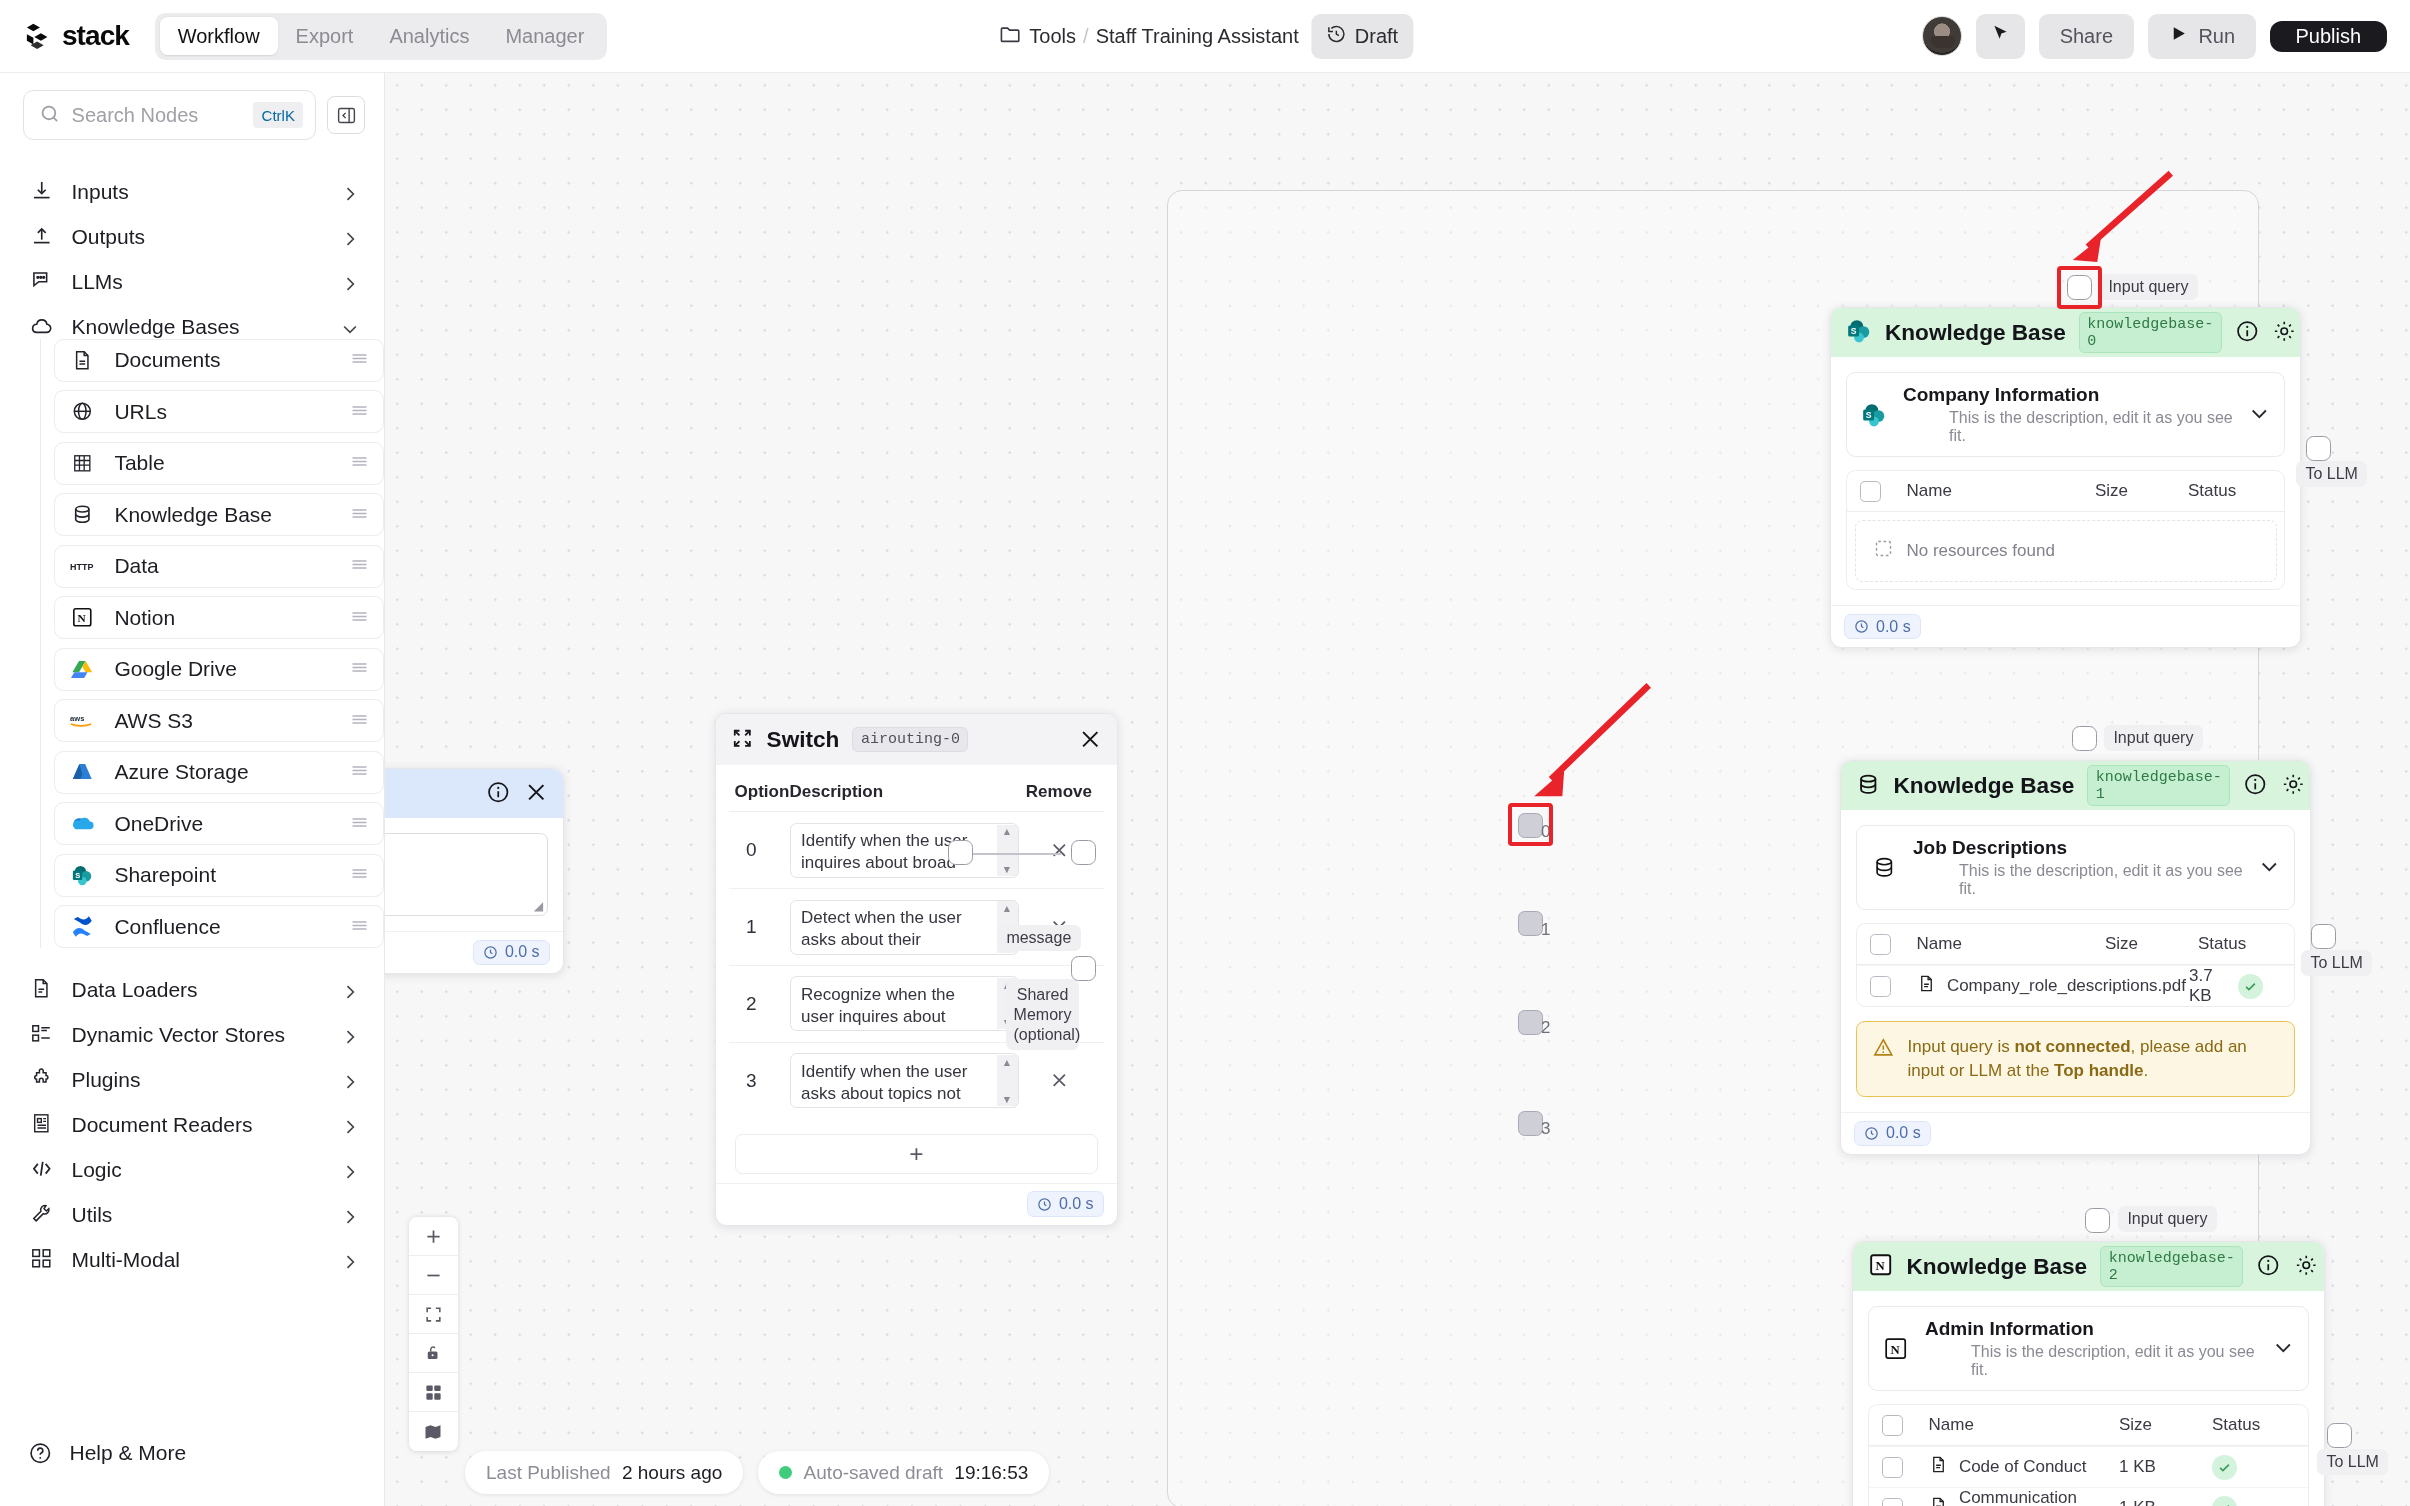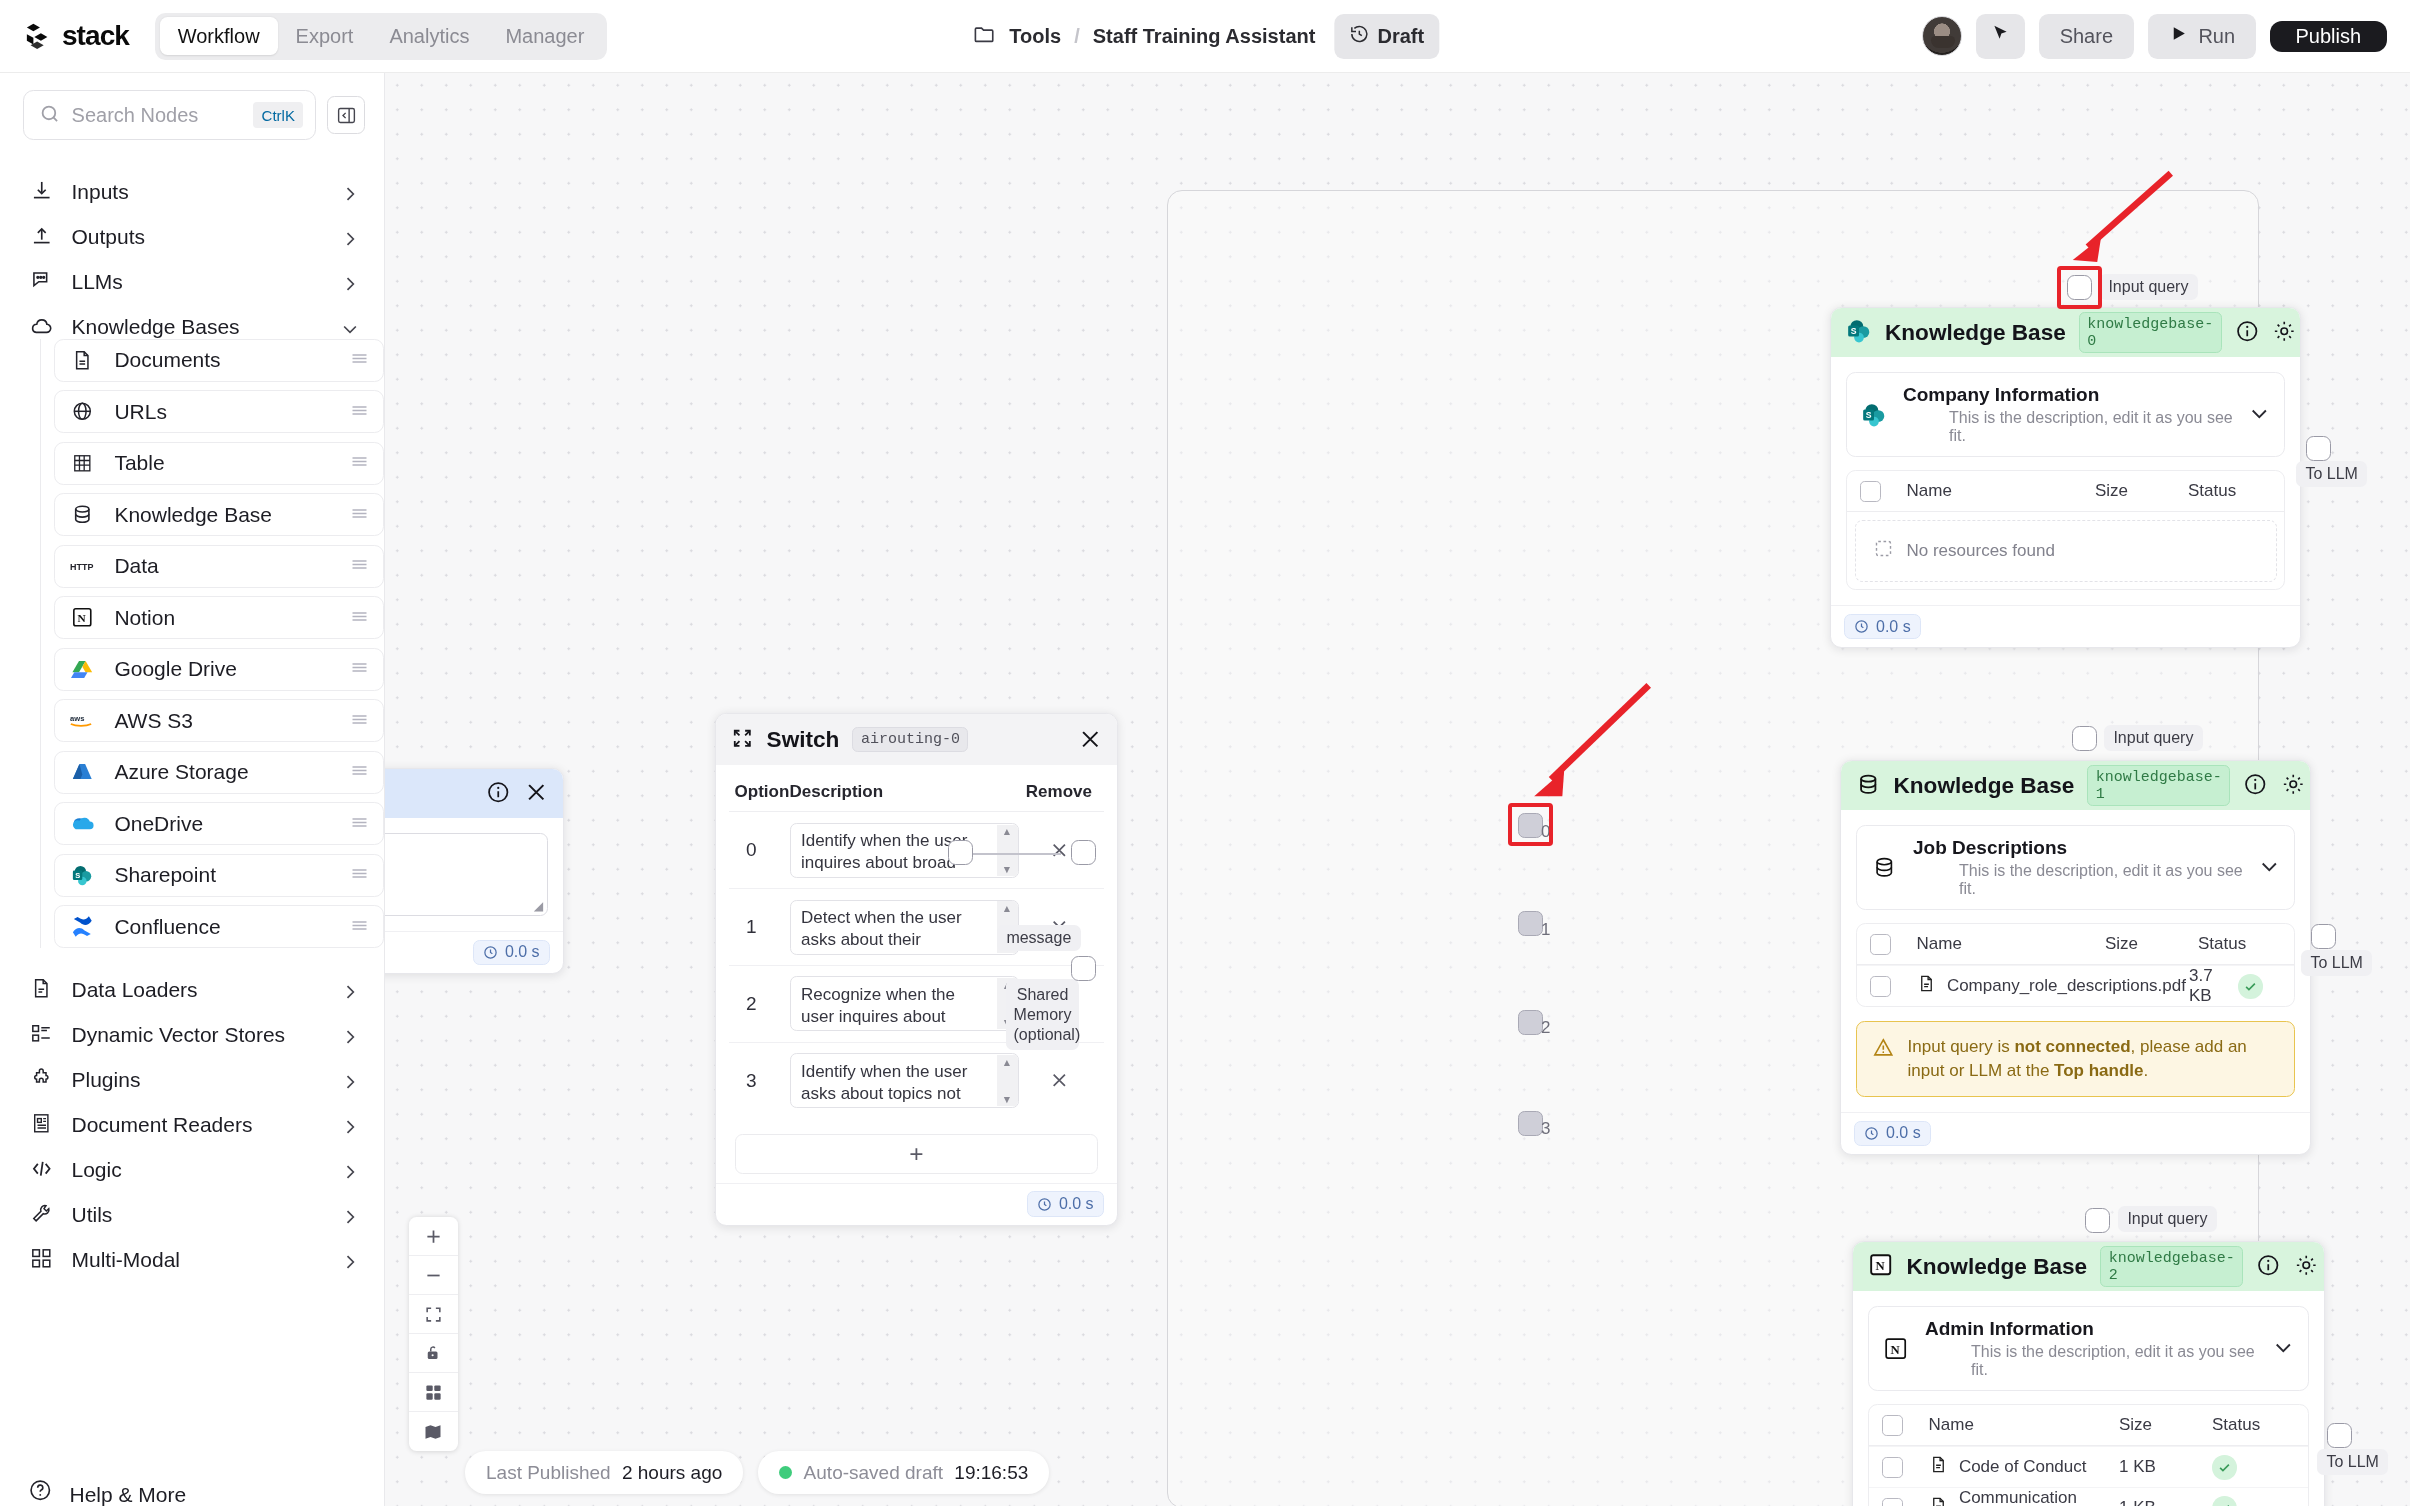--- a/index.html
+++ b/index.html
@@ -22,21 +22,21 @@
     background: #ececee; border-radius: 10.4px; padding: 4.7px; height: 47px;
   }
   .navtab {
     padding: 0 18px; height: 38px; display: flex; align-items: center;
     font-size: 20px; color: #8b8b93; border-radius: 7.5px; cursor: pointer;
   }
   .navtab.active { background: #ffffff; color: #111; font-weight: 500;
      box-shadow: 0 0.9px 1.9px rgba(0,0,0,.10); }
   .breadcrumb {
     position: absolute; left: 50%; transform: translateX(-50%);
-    display: flex; align-items: center; gap: 13px; height: 47px; font-weight: bold;
+    display: flex; align-items: center; gap: 7px; height: 47px;
   }
   .bc-text { font-size: 20px; color: #2b2b30; }
   .bc-sep { color: #c5c5cb; font-size: 20px; }
   .draft-pill {
     display: flex; align-items: center; gap: 8.5px; background: #e6e6e9;
     border-radius: 9.4px; padding: 0 15px; height: 45px; font-size: 20px; color: #2b2b30;
     margin-left: 5.6px; cursor: pointer;
   }
   .right-actions {
     position: absolute; right: 24.5px; display: flex; align-items: center; gap: 14px;
@@ -88,21 +88,21 @@
   .sub-wrap { margin-left: 40px; border-left: 1.9px solid #ebebee; padding-left: 13px; }
   .sub-item {
     display: flex; align-items: center; height: 43px; margin-bottom: 8.5px;
     border: 0.9px solid #eceCef; border-radius: 9.4px; padding: 0 13px 0 15px;
     gap: 19px; background: #fff; cursor: pointer;
   }
   .sub-ico { width: 25.4px; height: 25.4px; display:flex; align-items:center; justify-content:center; }
   .sub-label { flex: 1; font-size: 21px; color: #1d1d24; }
   .grip { color: #b4b4c0; }
   .help-row {
-    display: flex; align-items: flex-end; gap: 17px; height: 66px;
+    display: flex; align-items: flex-start; gap: 17px; height: 66px;
     padding: 0 28px; font-size: 21px; color: #1d1d24; cursor: pointer;
   }
   
   .canvas {
     position: absolute; top: 73px; left: 385px; width: 2025px; height: 1434px;
     background-color: #f7f7f8;
     background-image: radial-gradient(#d9d9de 1.3px, transparent 1.3px);
     background-size: 24.5px 24.5px;
     overflow: hidden;
   }

